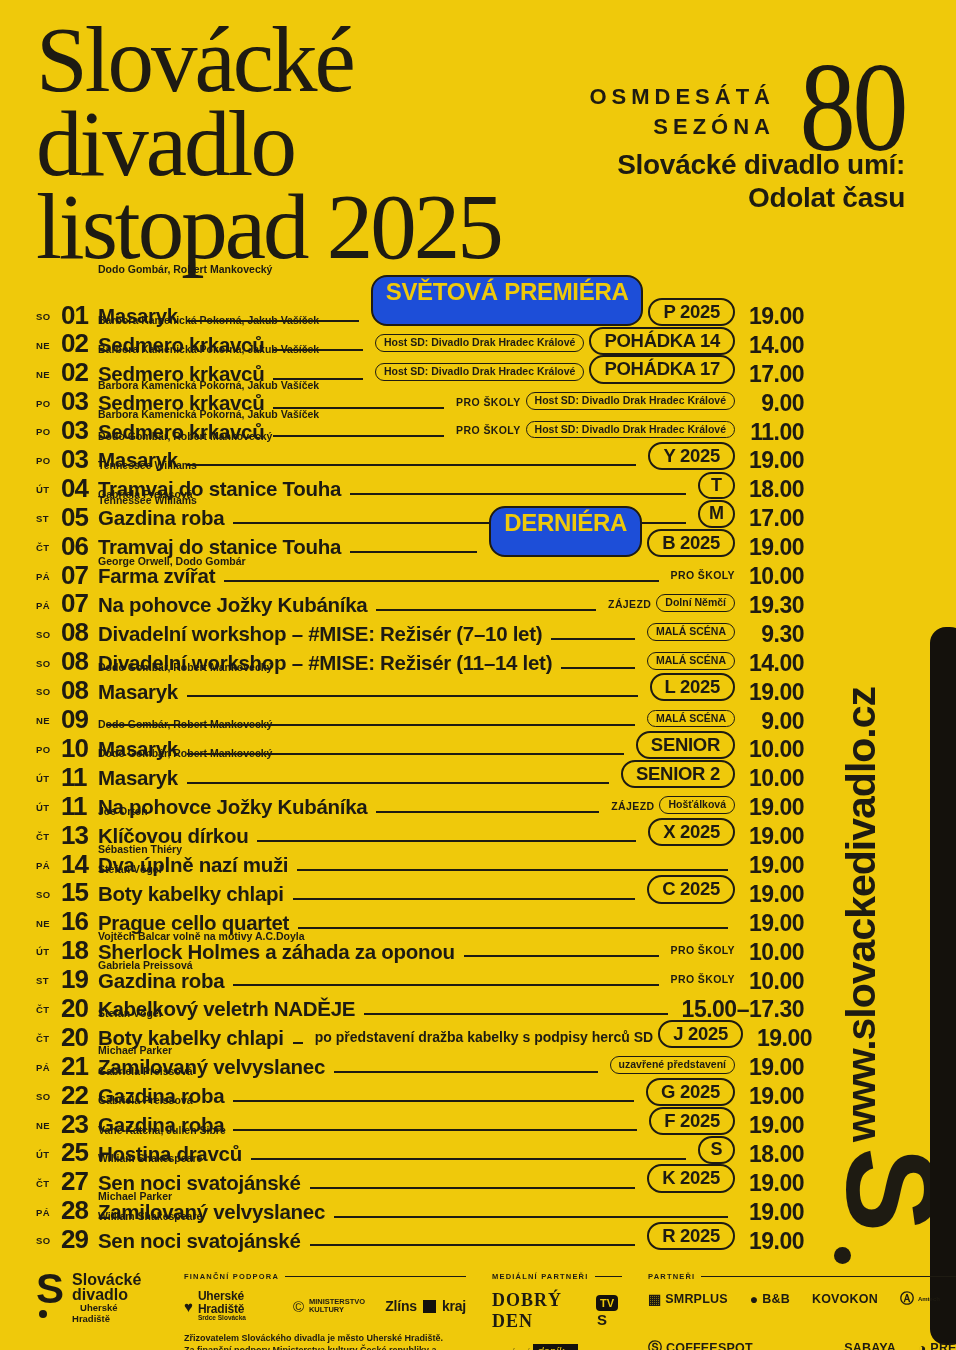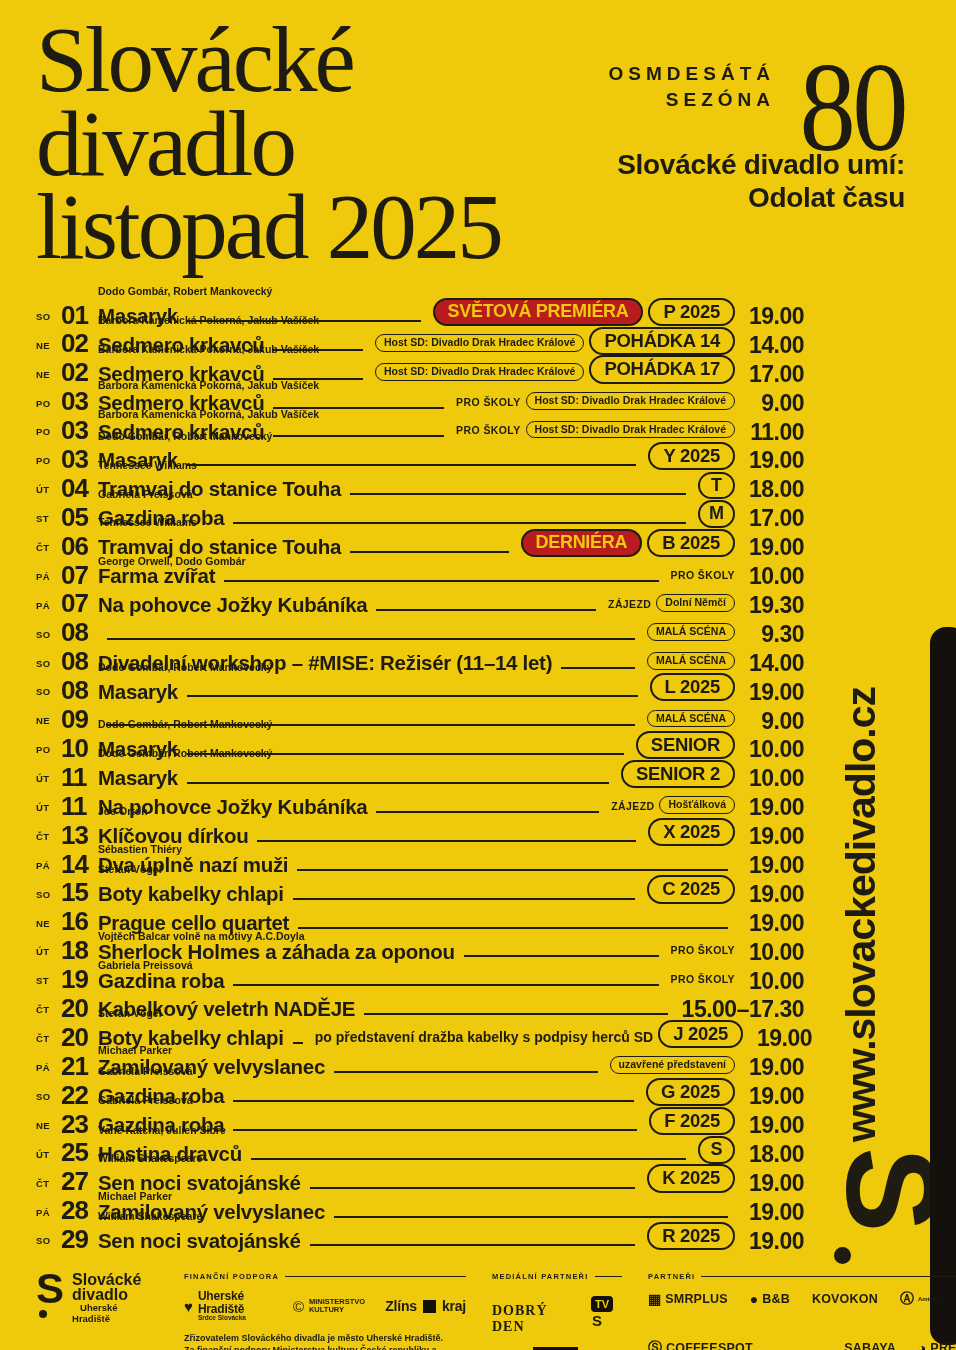--- a/index.html
+++ b/index.html
@@ -8,39 +8,39 @@
     background:#EFC90B;color:#1E1B12;
     font-family:"Liberation Sans",sans-serif;
     -webkit-font-smoothing:antialiased;
   }
   
   .masthead{position:absolute;left:36px;top:18px;
     font-family:"Liberation Serif",serif;font-weight:500;
     font-size:93px;line-height:.90;letter-spacing:-3px;}
   .masthead div{white-space:nowrap;}
   .season{position:absolute;top:58px;right:51px;display:flex;align-items:flex-start;gap:10px;}
-  .season-words{text-align:right;font-weight:700;font-size:19px;letter-spacing:5px;line-height:1.35;margin-top:3px;}
+  .season-words{text-align:right;font-weight:700;font-size:22px;letter-spacing:5px;line-height:1.35;margin-top:24px;}
   .season-num{font-family:"Liberation Serif",serif;font-size:128px;line-height:.78;font-weight:400;
     transform:scaleX(.88);transform-origin:right top;letter-spacing:-4px;}
   .tagline{position:absolute;top:148px;right:51px;text-align:right;font-weight:700;font-size:28px;line-height:1.18;letter-spacing:-.3px;}
   
   .schedule{position:absolute;left:36px;top:297px;width:768px;}
   .row{display:flex;align-items:flex-end;height:28.9px;}
   .day{width:25px;font-size:9.5px;font-weight:700;letter-spacing:.5px;padding-bottom:4px;flex:none;}
   .date{width:37px;font-size:26px;font-weight:700;letter-spacing:-1px;line-height:.82;flex:none;}
   .main{flex:1;display:flex;flex-direction:column;justify-content:flex-end;min-width:0;}
   .author{font-size:10.5px;font-weight:700;line-height:1;margin-bottom:1px;white-space:nowrap;}
   .titleline{display:flex;align-items:flex-end;min-width:0;}
   .title{font-size:20.5px;font-weight:700;letter-spacing:-.3px;line-height:.92;white-space:nowrap;}
   .leader{flex:1;border-bottom:2.2px solid #1E1B12;margin:0 7px 4px 9px;min-width:10px;}
   .tag{flex:none;margin-left:5px;white-space:nowrap;}
   .tag.outline{border:2.4px solid #1E1B12;border-radius:16px;padding:1px 13px 2px;
     font-size:18.5px;font-weight:700;line-height:1.15;letter-spacing:-.3px;}
-  .tag.filled{background:#b91c1c;color:#EFC90B;border:2.4px solid #1E1B12;border-radius:16px;
-    padding:1px 13px 2px;font-size:18px;font-weight:700;line-height:1.15;letter-spacing:-.3px;}
+  .tag.filled{background:#1d4ed8;color:#EFC90B;border:2.4px solid #1E1B12;border-radius:16px;
+    padding:1px 13px 18px;font-size:24px;font-weight:700;line-height:1.15;letter-spacing:-.3px;}
   .tag.circle{border:2.4px solid #1E1B12;border-radius:16px;width:33px;text-align:center;
     padding:1px 0 2px;font-size:18px;font-weight:700;line-height:1.15;}
   .tag.outline-sm{border:1.6px solid #1E1B12;border-radius:10px;padding:1px 8px 2px;
     font-size:10.5px;font-weight:700;margin-bottom:3px;line-height:1.2;text-align:center;}
   .tag.note{font-size:10.5px;font-weight:700;margin-bottom:5px;letter-spacing:.4px;}
   .tag.note-text{font-size:14px;font-weight:700;margin-bottom:3px;}
   .time{flex:none;margin-left:7px;font-size:23px;font-weight:700;letter-spacing:-.5px;line-height:.82;text-align:right;min-width:62px;}
   
   .url-vert{position:absolute;left:838px;top:620px;height:522px;
     writing-mode:vertical-rl;transform:rotate(180deg);
@@ -63,21 +63,21 @@
   .sec-label .rule{flex:1;border-top:1.2px solid #1E1B12;min-width:24px;}
   .logo-row{display:flex;align-items:center;gap:20px;margin-top:9px;}
   .caption{margin-top:10px;font-size:9px;font-weight:700;line-height:1.35;}
   .lg{display:flex;align-items:center;gap:5px;}
   .lg .big{font-size:12px;font-weight:700;letter-spacing:-.2px;}
   .lg .ic{font-size:15px;line-height:1;}
   .lg .stack{display:flex;flex-direction:column;line-height:1.05;}
   .lg .sub{font-size:6.5px;font-weight:700;}
   .min-txt{font-size:7.5px;font-weight:700;line-height:1.1;}
   .zk-box{display:inline-block;width:13px;height:13px;background:#14110C;vertical-align:-2px;margin:0 1px;}
-  .dd-serif{font-family:"Liberation Serif",serif;font-size:14px;font-weight:700;letter-spacing:1px;margin-top:13px;}
+  .dd-serif{font-family:"Liberation Serif",serif;font-size:18px;font-weight:700;letter-spacing:1px;}
   .tv-box{display:inline-block;background:#14110C;color:#EFC90B;font-weight:700;font-size:11px;
     border-radius:4px;padding:2px 4px;}
   .tv-s{font-size:15px;font-weight:800;margin-left:1px;}
   .denik-box{display:inline-block;background:#14110C;color:#EFC90B;font-weight:400;font-style:italic;font-size:11px;padding:1px 14px 2px 4px;}
   .partner-grid{display:flex;flex-direction:column;gap:10px;margin-top:9px;}
   .partner-line{display:flex;align-items:center;gap:22px;}
   .pl{display:flex;align-items:center;gap:4px;font-weight:700;}
   .pl .txt{font-size:12.5px;letter-spacing:.2px;}
   .pl .ic{font-size:14px;}
   .pl .sub{font-size:6px;display:block;text-align:right;}
@@ -253,20 +253,21 @@
           <span class="tag outline-sm">Dolní Němčí</span>
           <span class="time">19.30</span>
         </div>
       </div>
     </div>
     <div class="row">
       <span class="day">SO</span>
       <span class="date">08</span>
       <div class="main">
         <div class="titleline">
+          <span class="title">Divadelní workshop – #MISE: Režisér (7–10 let)</span>
           <span class="leader"></span>
           <span class="tag outline-sm">MALÁ SCÉNA</span>
           <span class="time">9.30</span>
         </div>
       </div>
     </div>
     <div class="row">
       <span class="day">SO</span>
       <span class="date">08</span>
       <div class="main">

